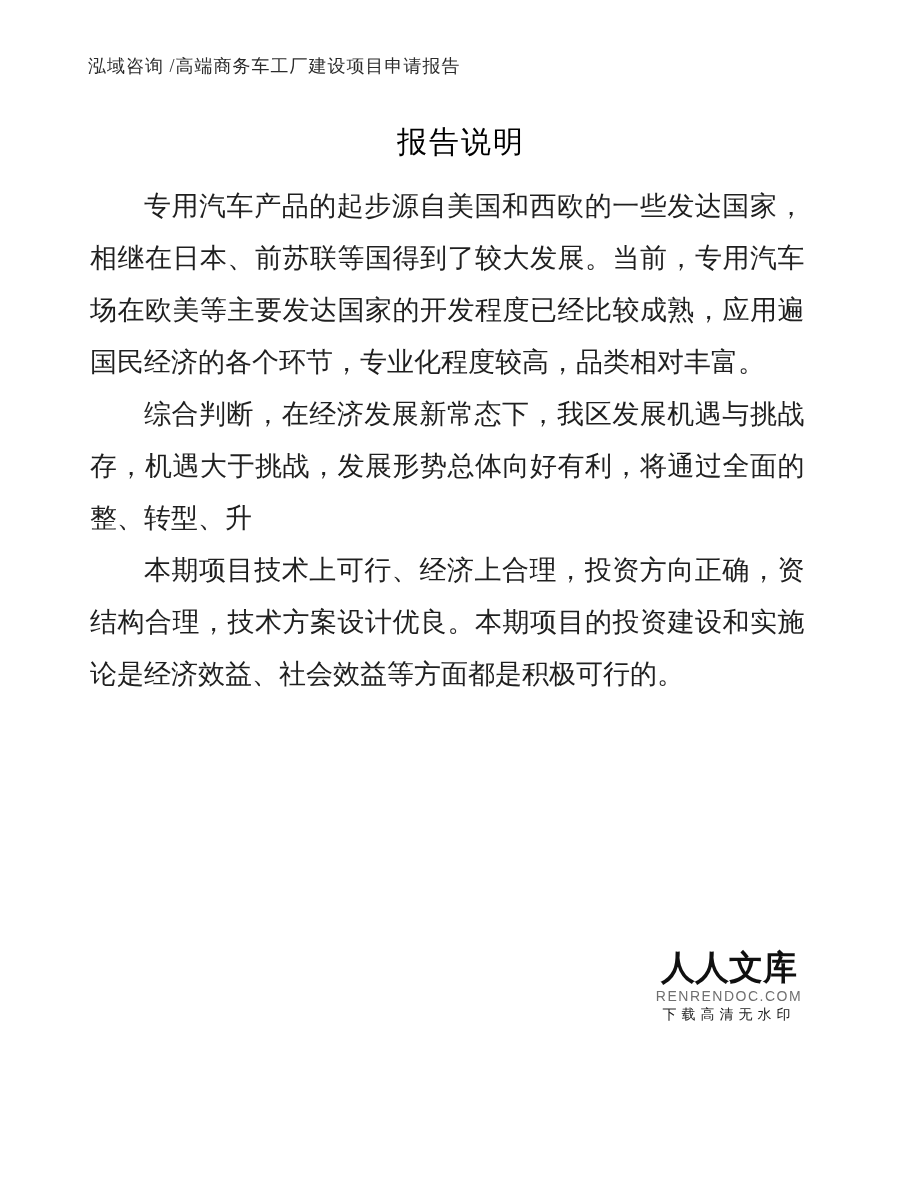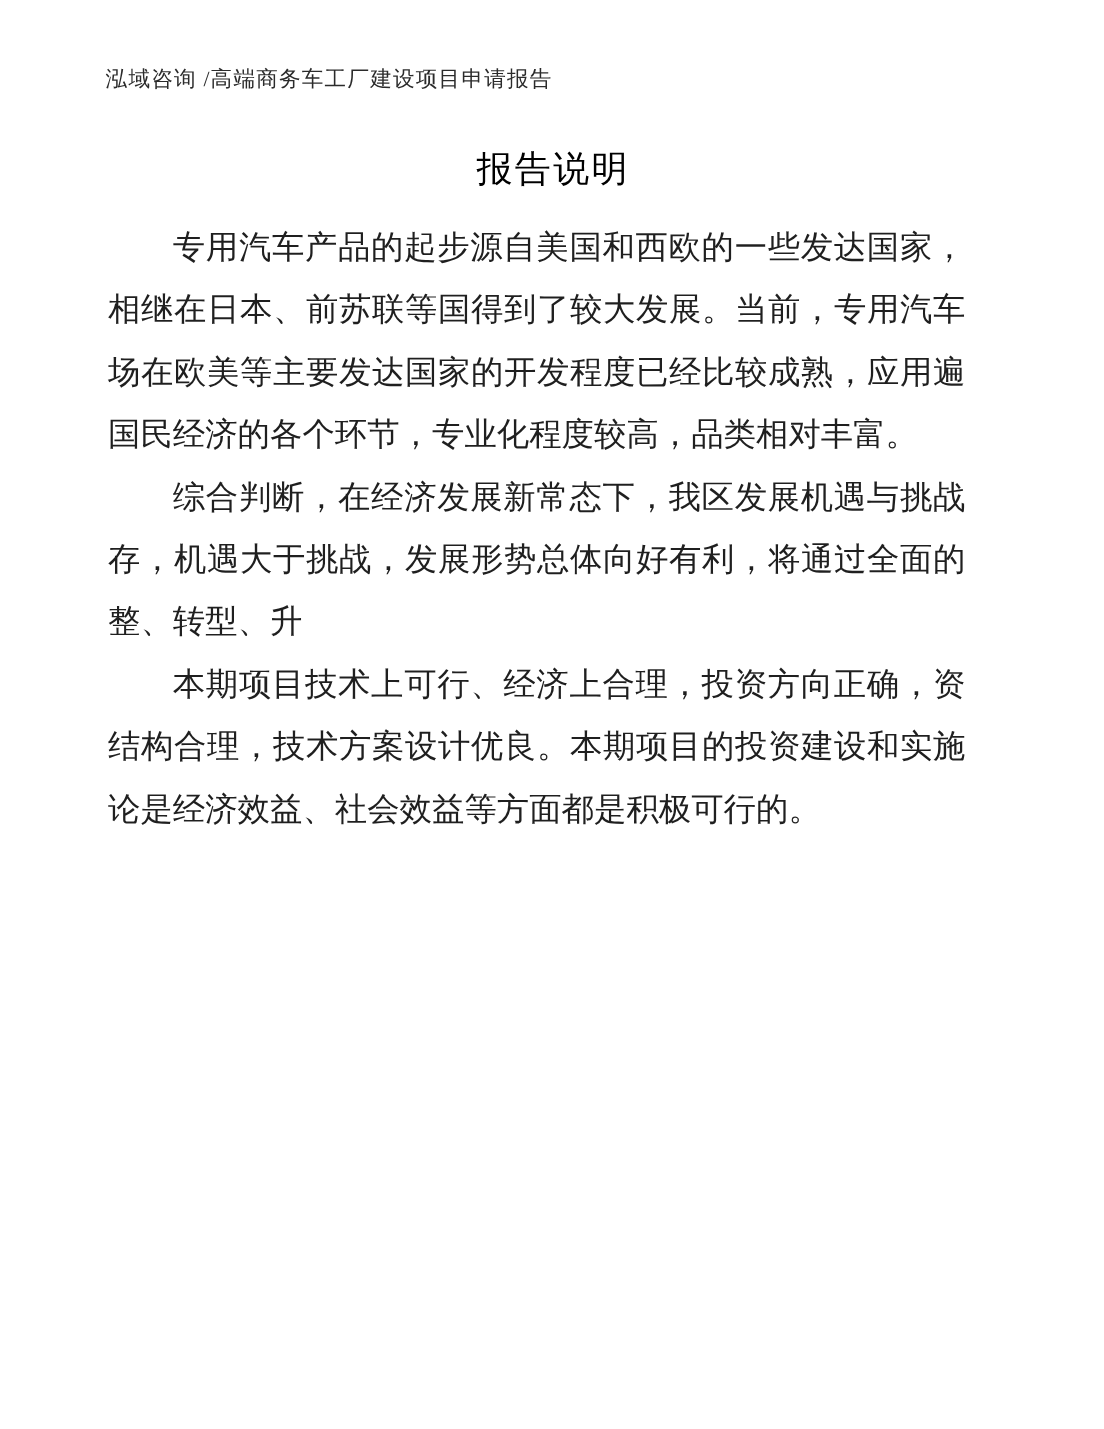--- a/index.html
+++ b/index.html
@@ -99,14 +99,19 @@
   <div class="content">
     <h1 class="page-title">报告说明</h1>
 
     <div class="body-text">
       <p>专用汽车产品的起步源自美国和西欧的一些发达国家，并相继在日本、前苏联等国得到了较大发展。当前，专用汽车市场在欧美等主要发达国家的开发程度已经比较成熟，应用遍及国民经济的各个环节，专业化程度较高，品类相对丰富。</p>
       <p>综合判断，在经济发展新常态下，我区发展机遇与挑战并存，机遇大于挑战，发展形势总体向好有利，将通过全面的调整、转型、升</p>
       <p>本期项目技术上可行、经济上合理，投资方向正确，资本结构合理，技术方案设计优良。本期项目的投资建设和实施无论是经济效益、社会效益等方面都是积极可行的。</p>
     </div>
   </div>
 
+  <div class="watermark">
+    <div class="wm-brand">人人文库</div>
+    <div class="wm-domain">RENRENDOC.COM</div>
+    <div class="wm-tagline">下载高清无水印</div>
+  </div>
 
 </div>
 
 </body></html>

